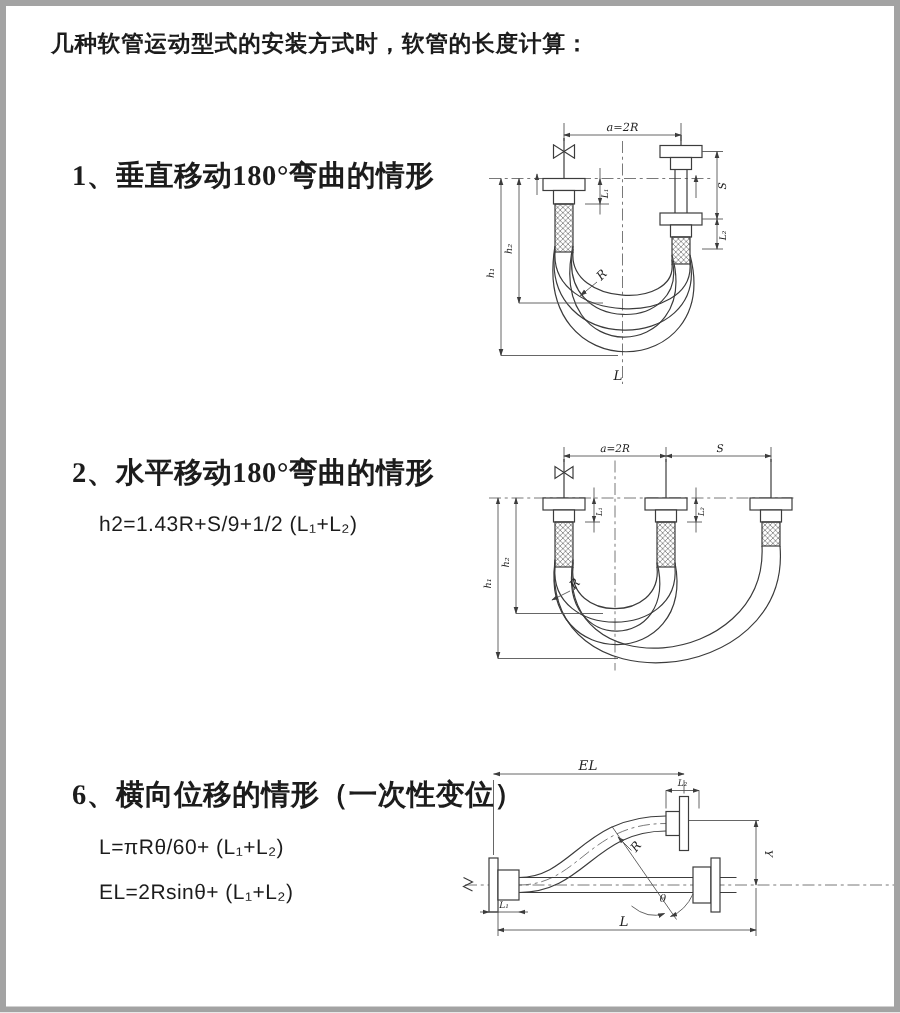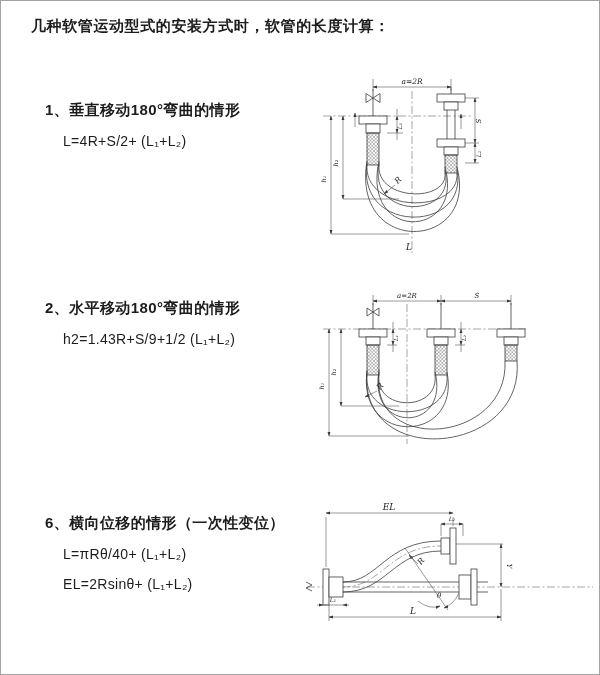--- a/index.html
+++ b/index.html
@@ -1,56 +1,55 @@
 <!DOCTYPE html>
 <html><head>
 <meta charset="utf-8">
 <style>
   html,body{margin:0;padding:0;background:#fff;}
-  .page{position:relative;width:600px;height:675px;background:#fff;border:1px solid #a3a3a3;
+  .page{position:relative;width:600px;height:675px;background:#fff;border:4px solid #a3a3a3;
         box-sizing:border-box;font-family:"Liberation Sans",sans-serif;color:#1c1c1c;overflow:hidden;}
   .title{position:absolute;left:30px;top:16px;font-size:15px;font-weight:bold;letter-spacing:.6px;white-space:nowrap;}
   .section{position:absolute;left:44px;}
   .sec1{top:100px;} .sec2{top:298px;} .sec3{top:513px;}
-  .heading{font-size:15px;font-weight:bold;letter-spacing:.4px;white-space:nowrap;}
+  .heading{font-size:19px;font-weight:bold;letter-spacing:.4px;white-space:nowrap;font-family:Liberation Serif, serif;}
   .formulas{margin:6px 0 0 18px;font-size:14px;}
   .formulas .f{height:30px;display:flex;align-items:center;letter-spacing:.3px;white-space:nowrap;}
   svg.diagram{position:absolute;}
   .d1{left:310px;top:66px;} .d2{left:310px;top:283px;} .d3{left:300px;top:496px;}
   svg .ln{stroke:#3c3c3c;stroke-width:.8;fill:none;}
   svg .thin{stroke:#555;stroke-width:.6;fill:none;}
   svg .cl{stroke:#6a6a6a;stroke-width:.6;fill:none;stroke-dasharray:8 2.5 2 2.5;}
   svg .fit{stroke:#3c3c3c;stroke-width:.8;fill:#fff;}
   svg text{font-family:"DejaVu Serif",serif;font-style:italic;fill:#222;}
 </style>
 </head>
 <body>
 
 <div class="page">
 
   <div class="title">几种软管运动型式的安装方式时，软管的长度计算：</div>
 
   <div class="section sec1">
     <div class="heading">1、垂直移动180°弯曲的情形</div>
     <div class="formulas">
-      <div class="f">L=4R+S/2+ (L₁+L₂)</div>
     </div>
   </div>
 
   <div class="section sec2">
     <div class="heading">2、水平移动180°弯曲的情形</div>
     <div class="formulas">
       <div class="f">h2=1.43R+S/9+1/2 (L₁+L₂)</div>
     </div>
   </div>
 
   <div class="section sec3">
     <div class="heading">6、横向位移的情形（一次性变位）</div>
     <div class="formulas">
-      <div class="f">L=πRθ/40+ (L₁+L₂)</div>
+      <div class="f">L=πRθ/60+ (L₁+L₂)</div>
       <div class="f">EL=2Rsinθ+ (L₁+L₂)</div>
     </div>
   </div>
 
   <svg class="diagram d1" width="285" height="195" viewBox="0 0 285 195">
     <defs>
       <marker id="ar1" viewBox="0 0 10 10" refX="9" refY="5" markerWidth="8" markerHeight="8" orient="auto-start-reverse">
         <path d="M0,1.8 L10,5 L0,8.2 z" fill="#3c3c3c"></path>
       </marker>
       <pattern id="hp1" width="3.5" height="3.5" patternUnits="userSpaceOnUse">

